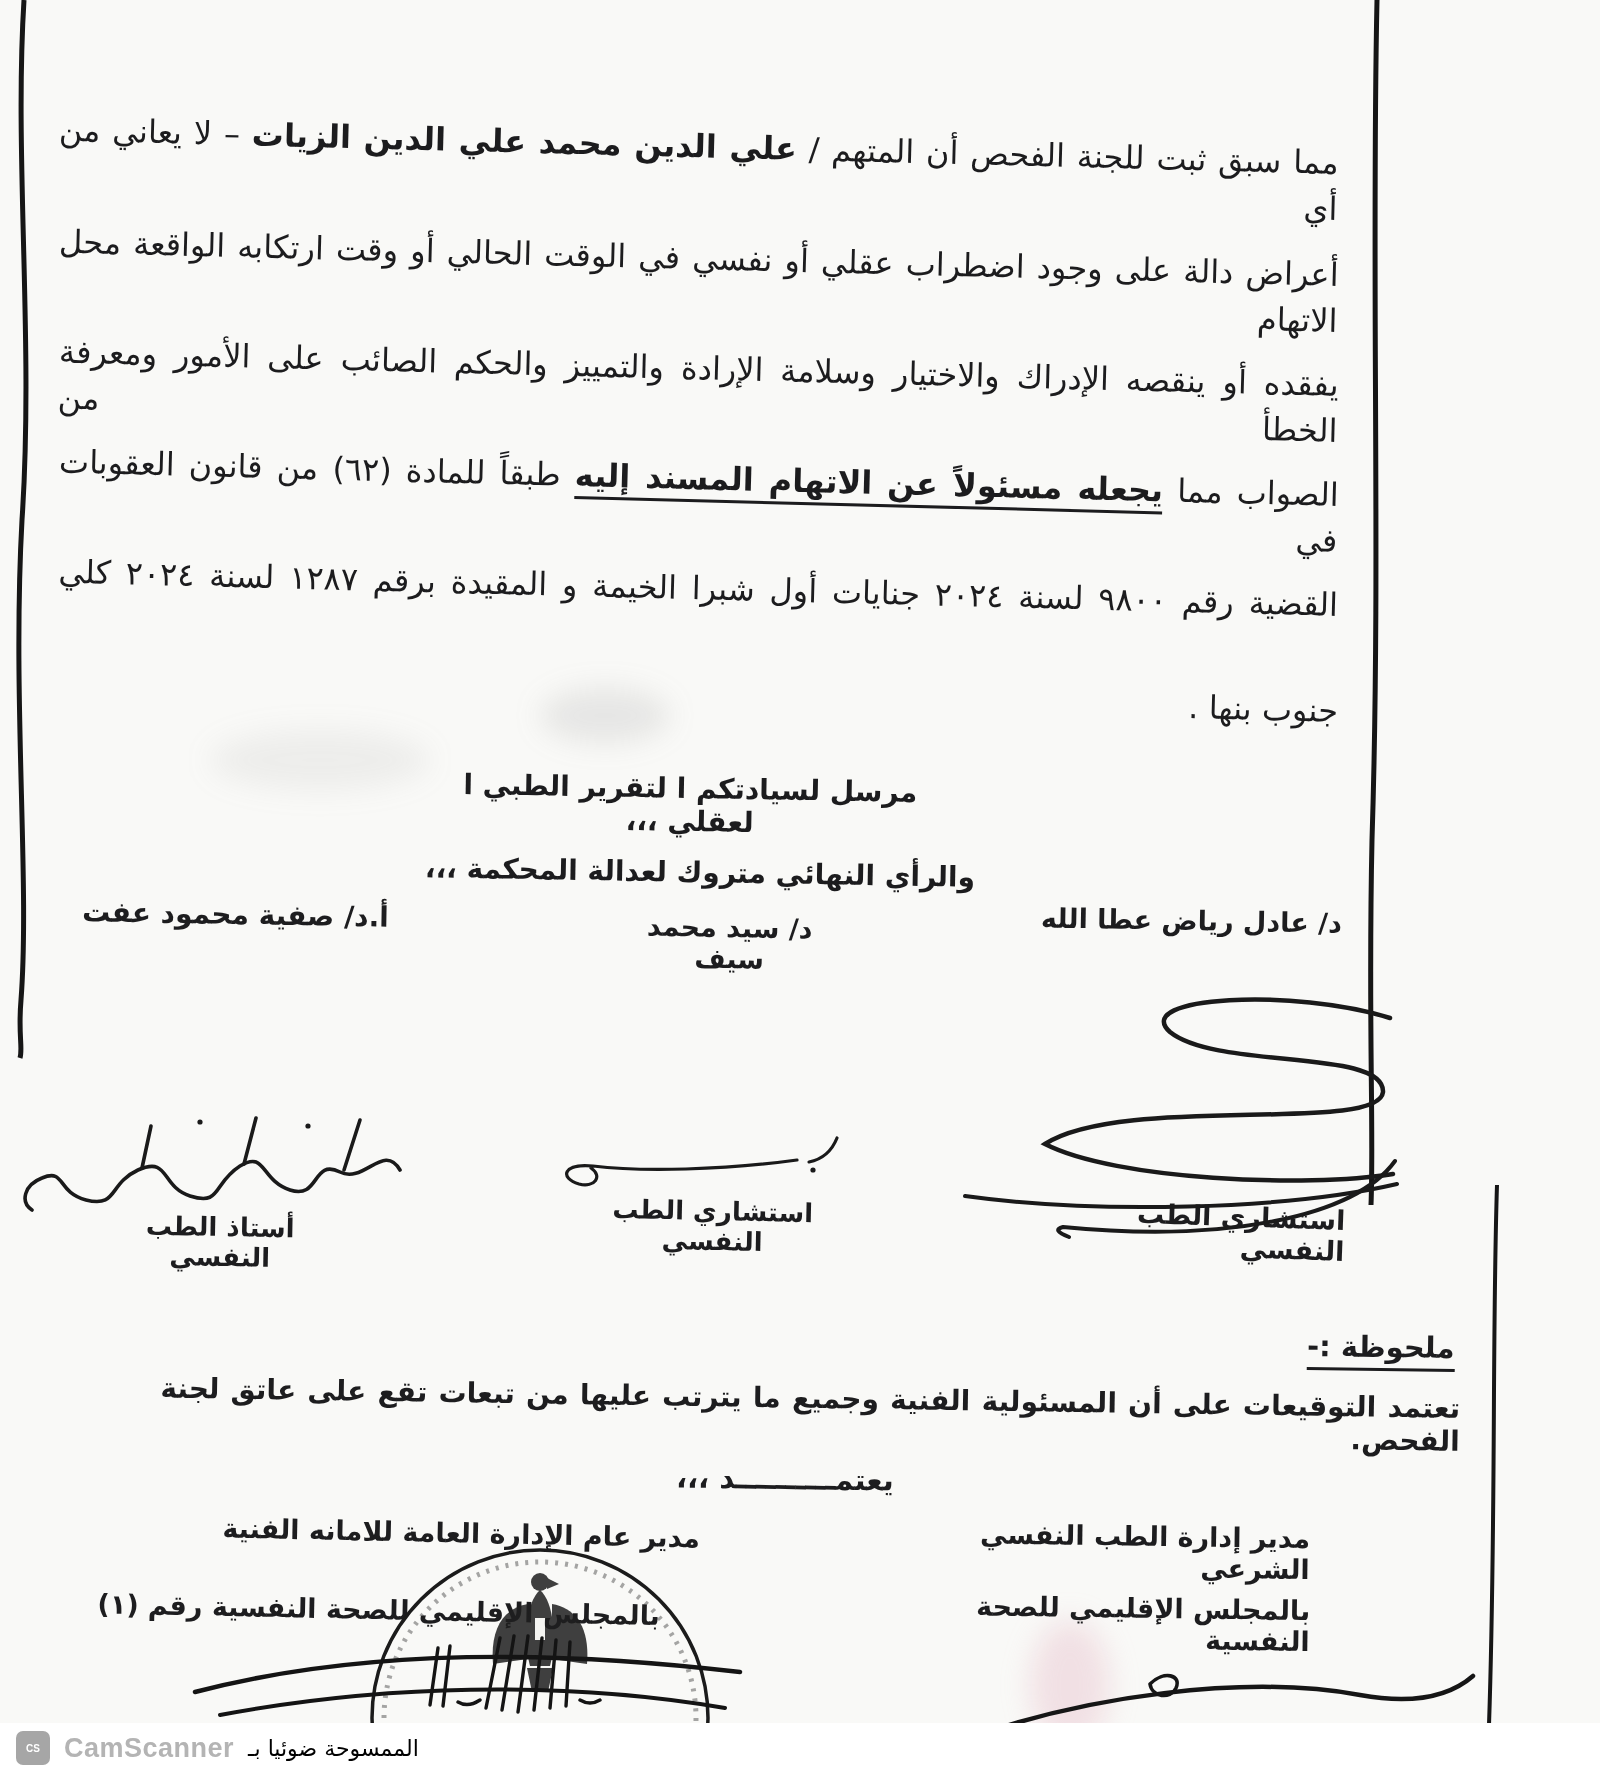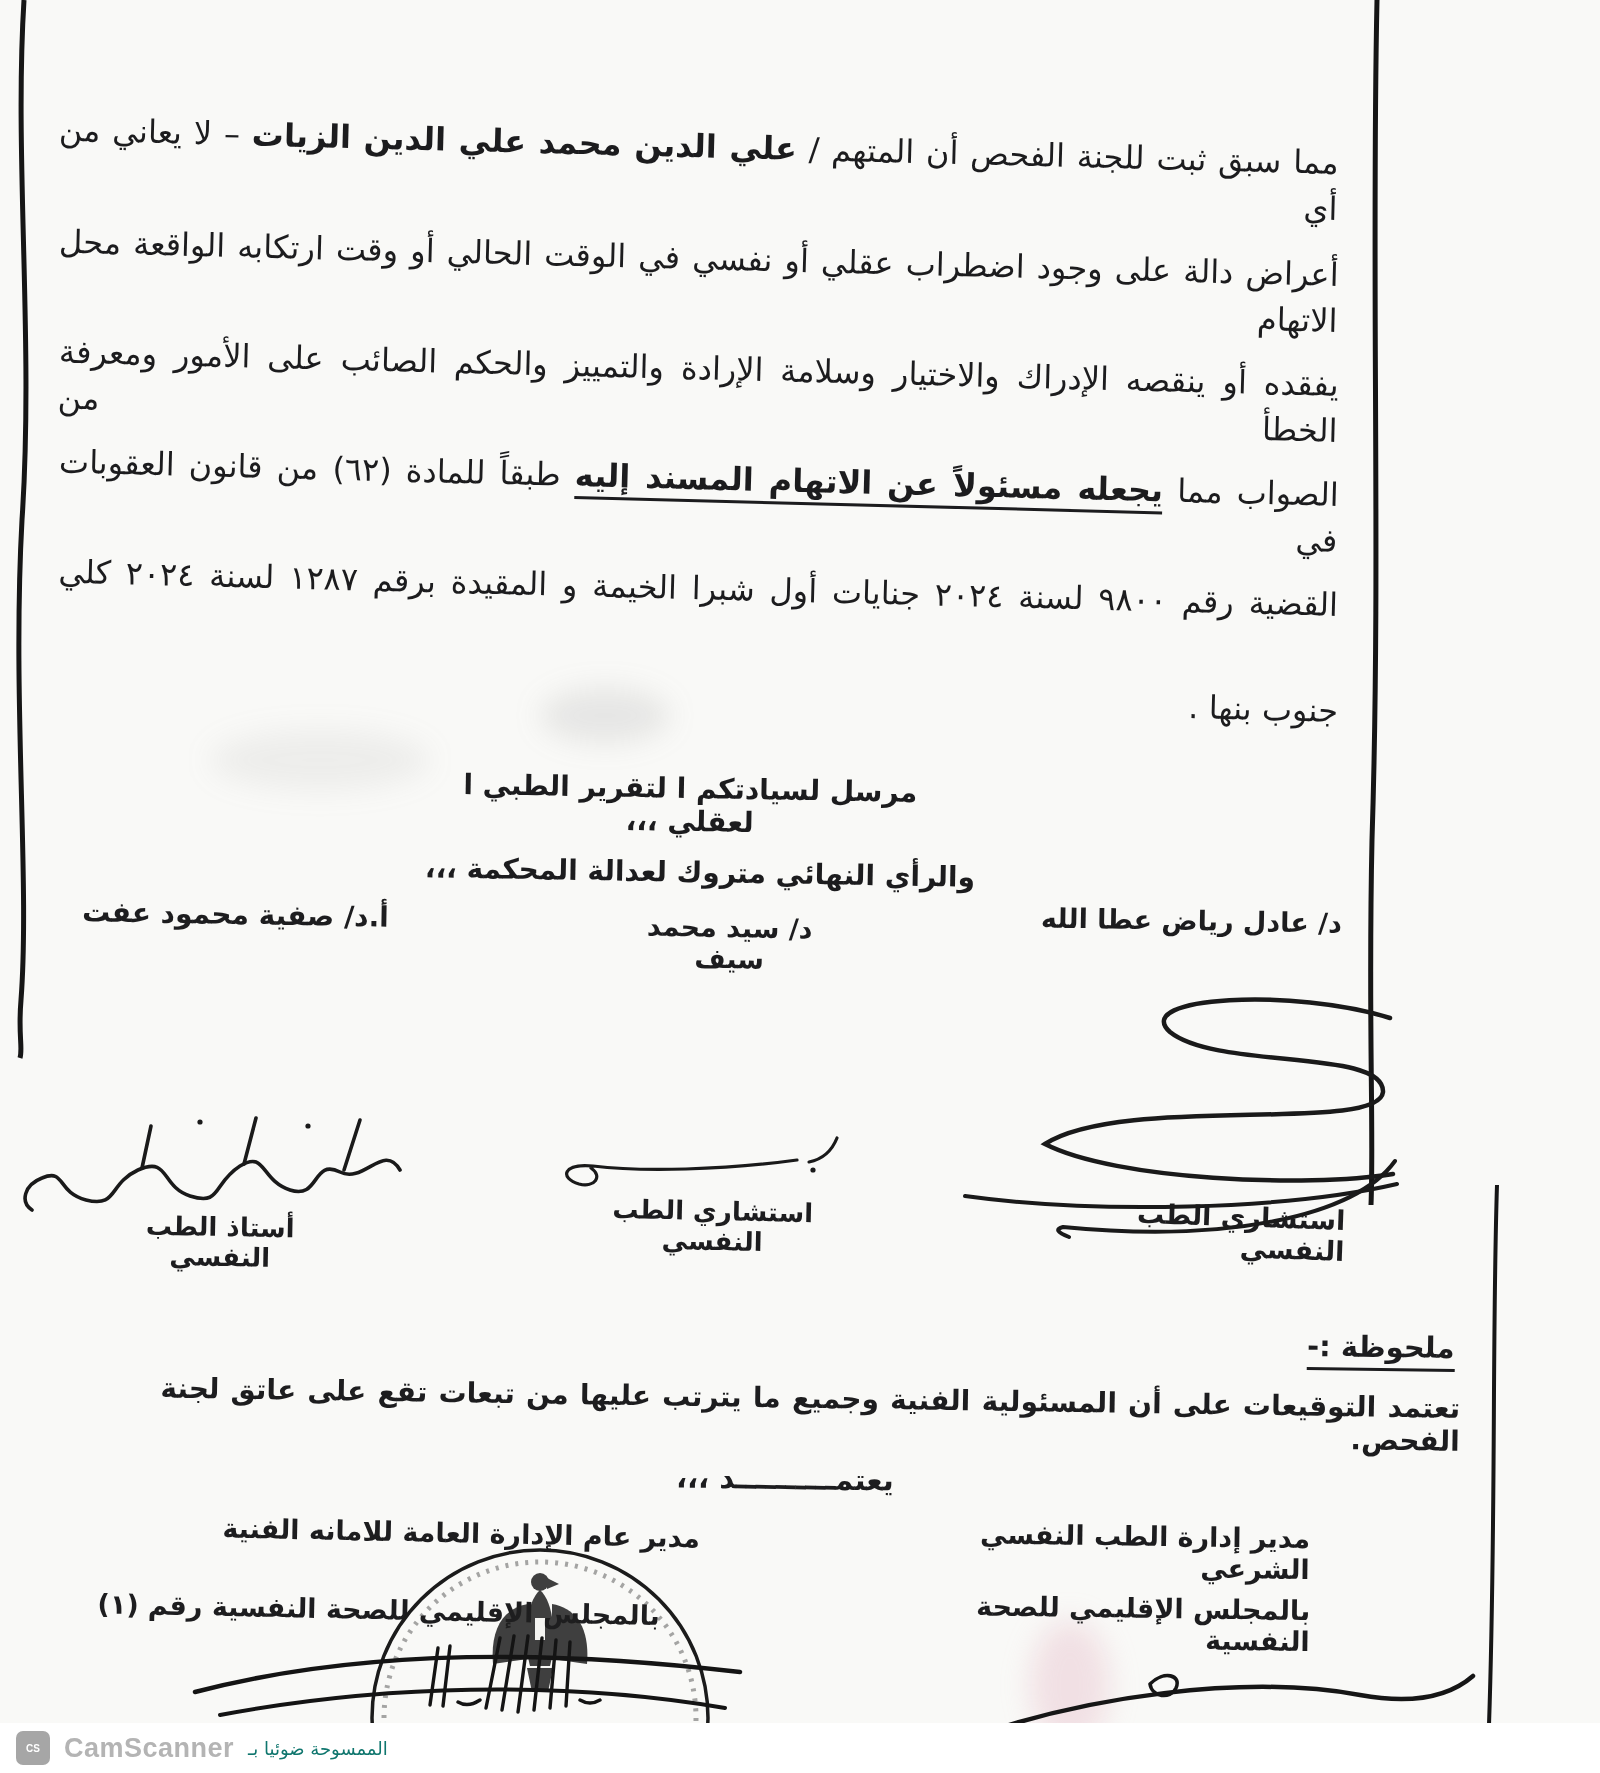--- a/index.html
+++ b/index.html
@@ -45,21 +45,21 @@
   .scanner-bar{
     position:absolute; left:0; bottom:0; width:1600px; height:50px; background:#ffffff;
     display:flex; align-items:center; gap:14px; padding-left:16px; box-sizing:border-box; z-index:9;
   }
   .cs-box{
     width:34px; height:34px; border-radius:7px; background:#a6a6a6;
     color:#fff; font-size:10px; font-weight:700; display:flex; align-items:center; justify-content:center;
     font-family:"Liberation Sans",sans-serif;
   }
   .cs-text{ font-size:27px; font-weight:600; color:#b4b4b4; letter-spacing:.5px; font-family:"Liberation Sans",sans-serif; }
-  .cs-ar{ font-size:18px; color:#0f766e; direction:rtl; font-weight:500; }
+  .cs-ar{ font-size:22px; color:#000000; direction:rtl; font-weight:500; }
   .z1{z-index:1;} .z2{z-index:2;} .z3{z-index:3;}
 </style>
 </head>
 <body>
 
 <div class="page">
 
   <div class="blob" style="left:540px;top:688px;width:130px;height:55px;background:rgba(120,120,120,.14);"></div>
   <div class="blob" style="left:1030px;top:1620px;width:80px;height:130px;background:rgba(222,160,178,.28);"></div>
   <div class="blob" style="left:210px;top:730px;width:220px;height:60px;background:rgba(140,140,140,.10);"></div>

